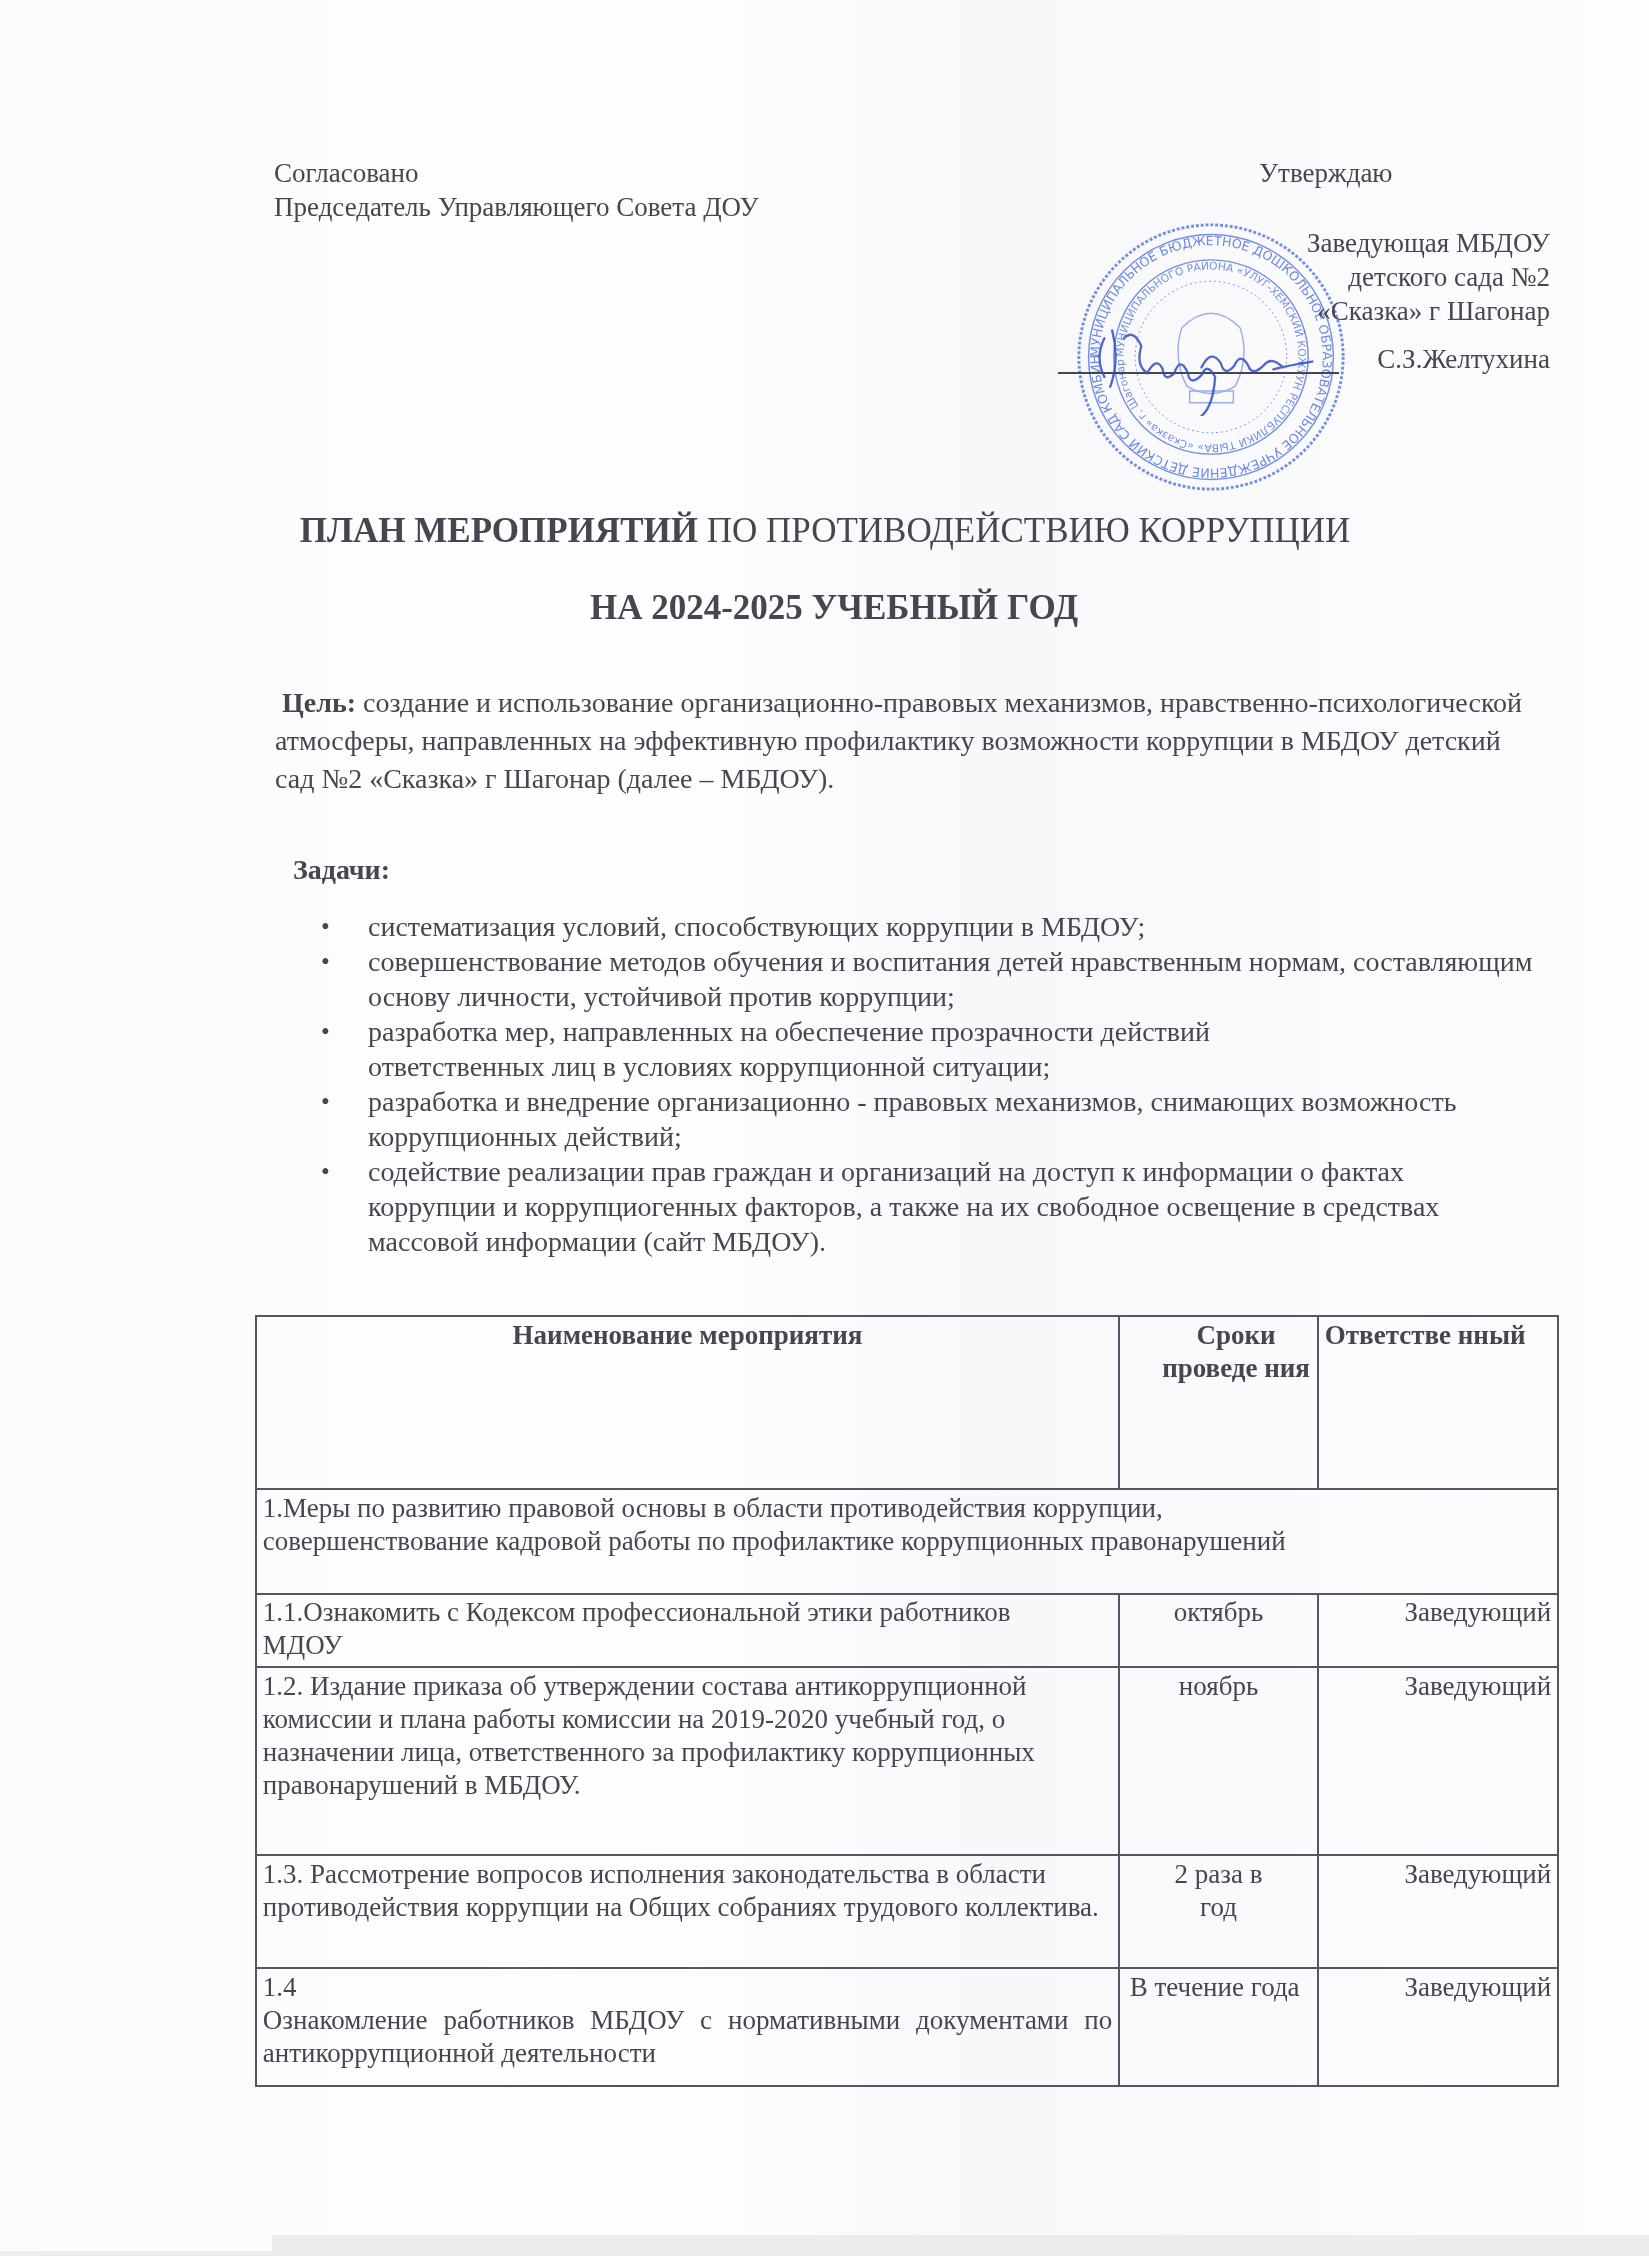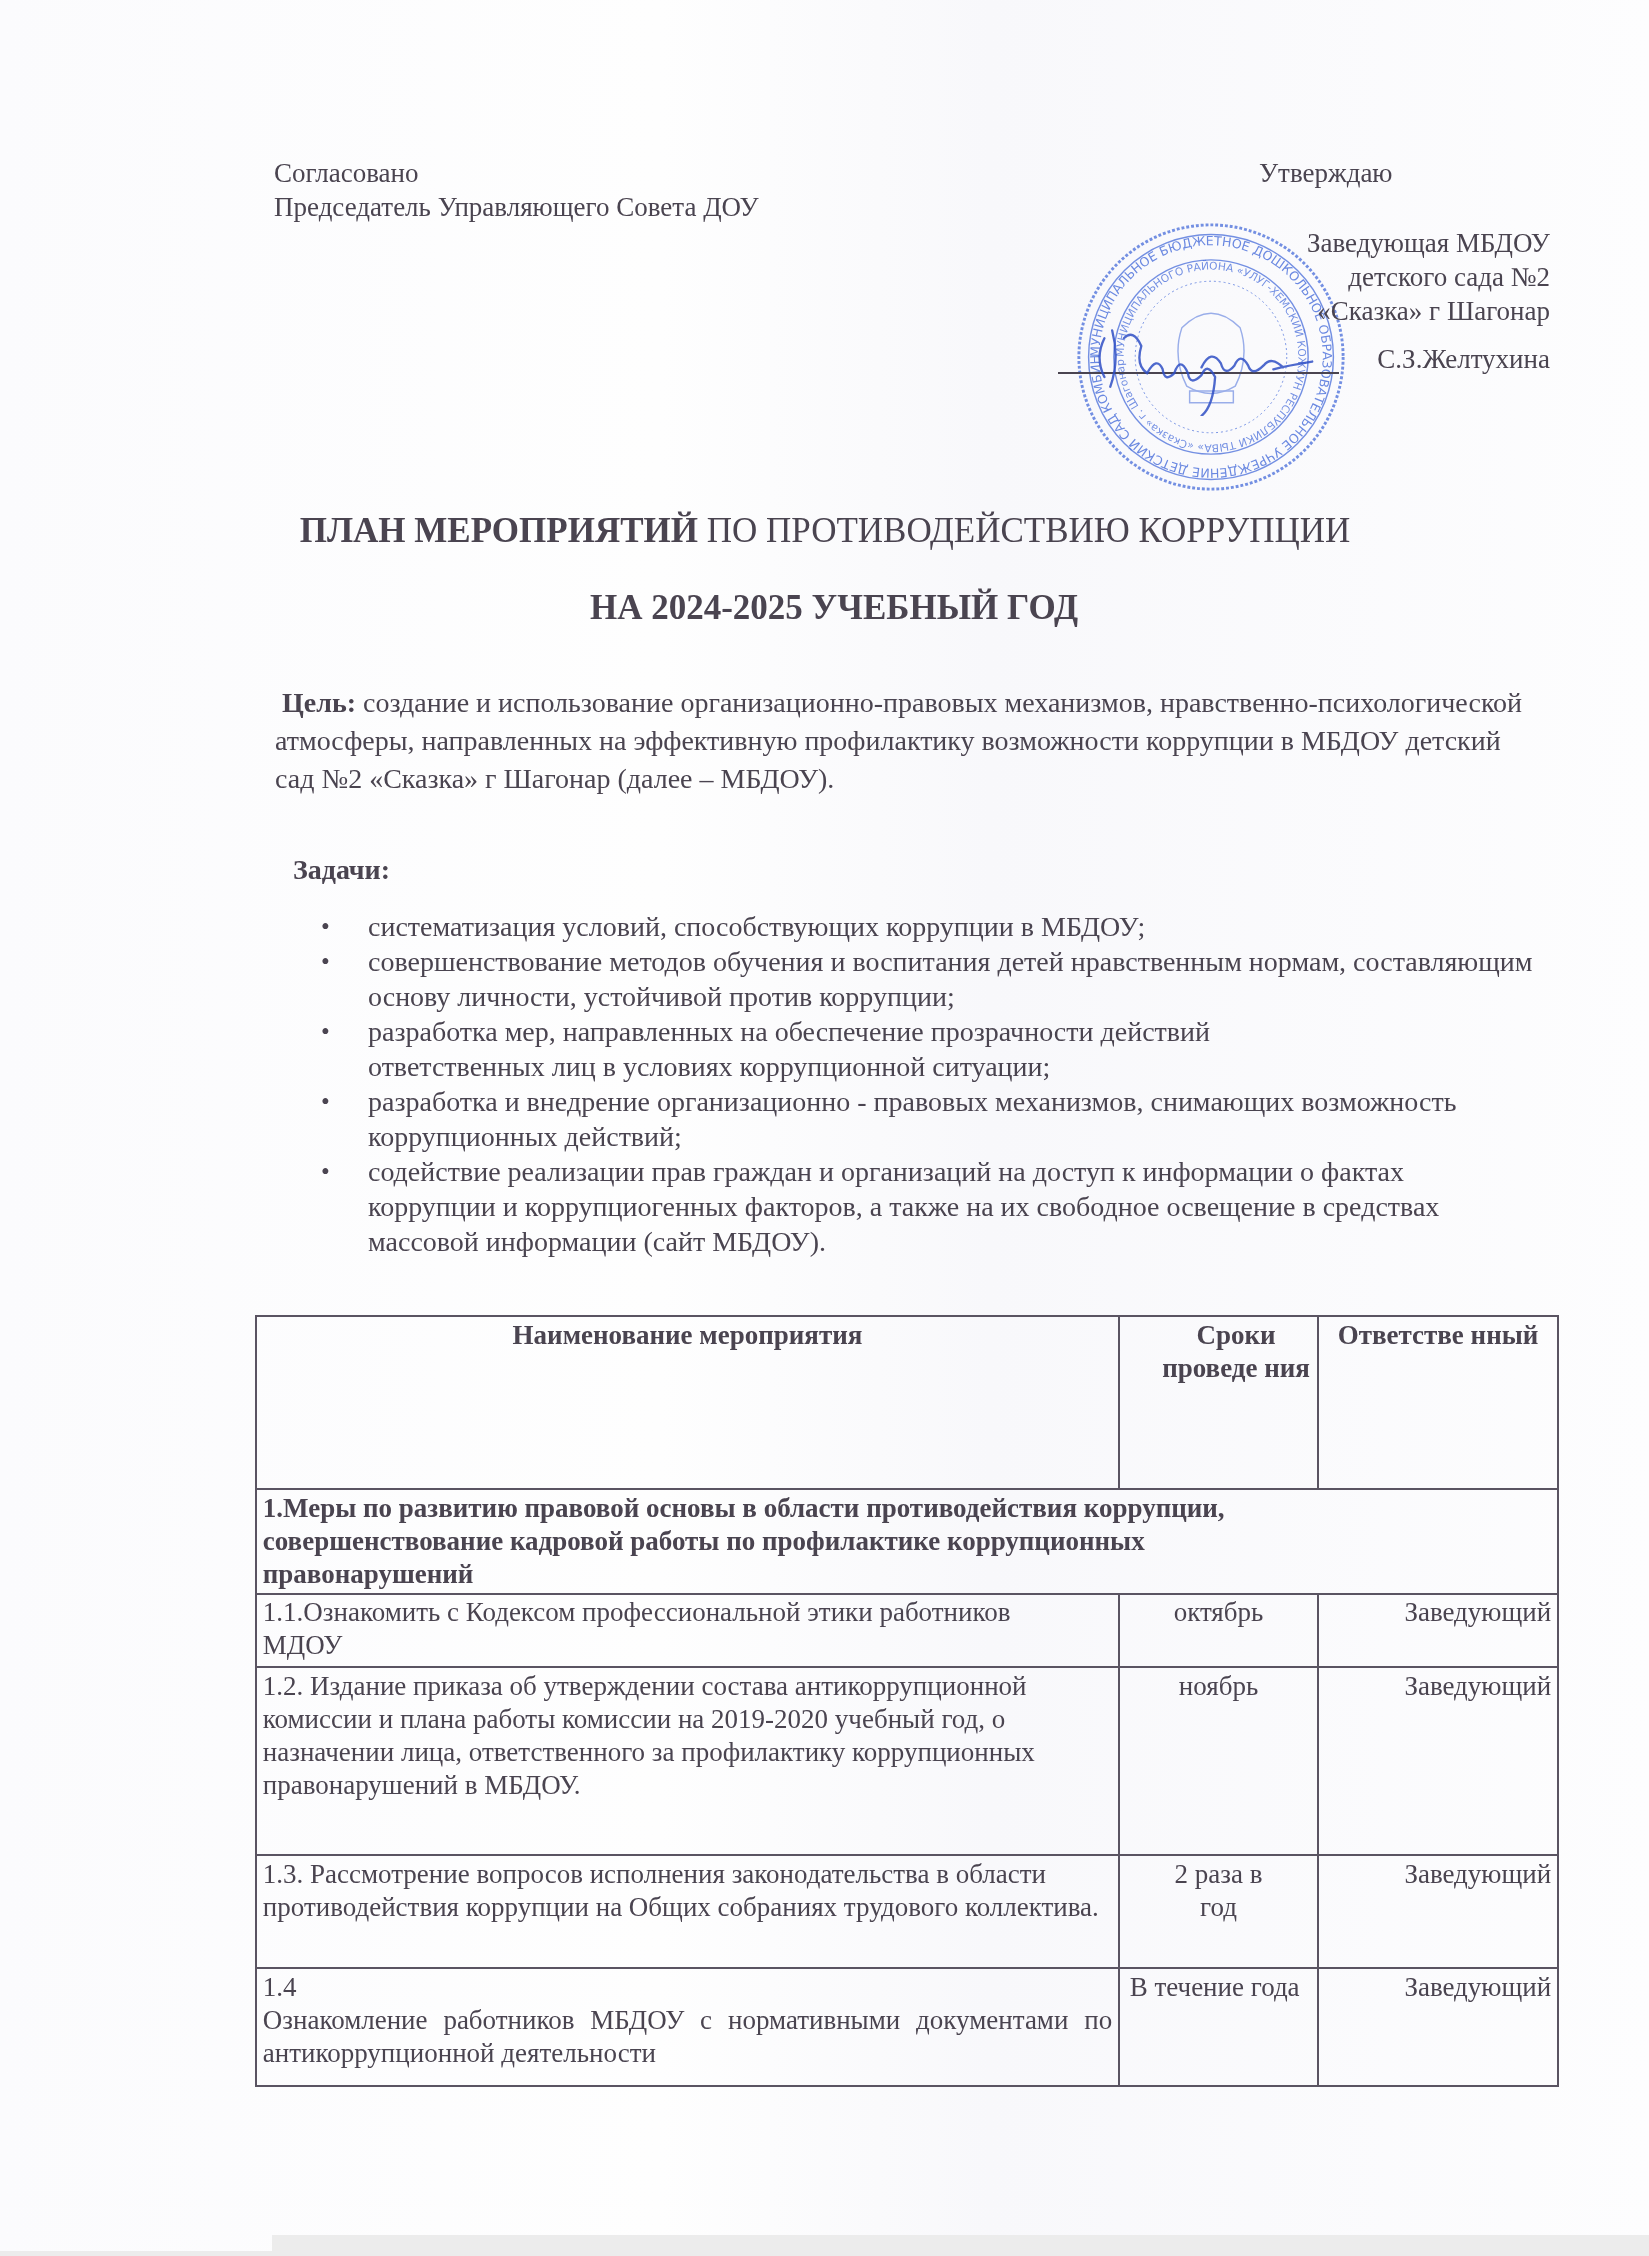--- a/index.html
+++ b/index.html
@@ -72,22 +72,22 @@
       border-collapse: collapse; table-layout: fixed;
       font-size: 27px; line-height: 33px;
     }
     table.plan td, table.plan th {
       border: 2.9px solid #5a5462; vertical-align: top; padding: 1.9px 5.8px;
     }
     table.plan col.c1 { width: 863px; }
     table.plan col.c2 { width: 199px; }
     table.plan col.c3 { width: 240px; }
     .hdr-row td { height: 167px; font-weight: bold; text-align: center; padding-top: 7.8px; font-family: Liberation Serif, serif; }
-    .hdr-row td.c3 { text-align: center; padding-right: 5.8px; border-radius: 12px; }
-    .section-row td { font-weight: bold; height: 99px; border-radius: 13px; }
+    .hdr-row td.c3 { text-align: left; padding-right: 5.8px; border-radius: 12px; }
+    .section-row td { font-weight: normal; height: 99px; border-radius: 13px; }
     .r11 td { height: 68px; }
     .r12 td { height: 182px; }
     .r13 td { height: 107px; }
     .r14 td { height: 112px; }
     td.when { text-align: center; }
     td.who { text-align: right; }
     .just { text-align: justify; text-align-last: justify; }
   </style>
 </head>
 <body>

